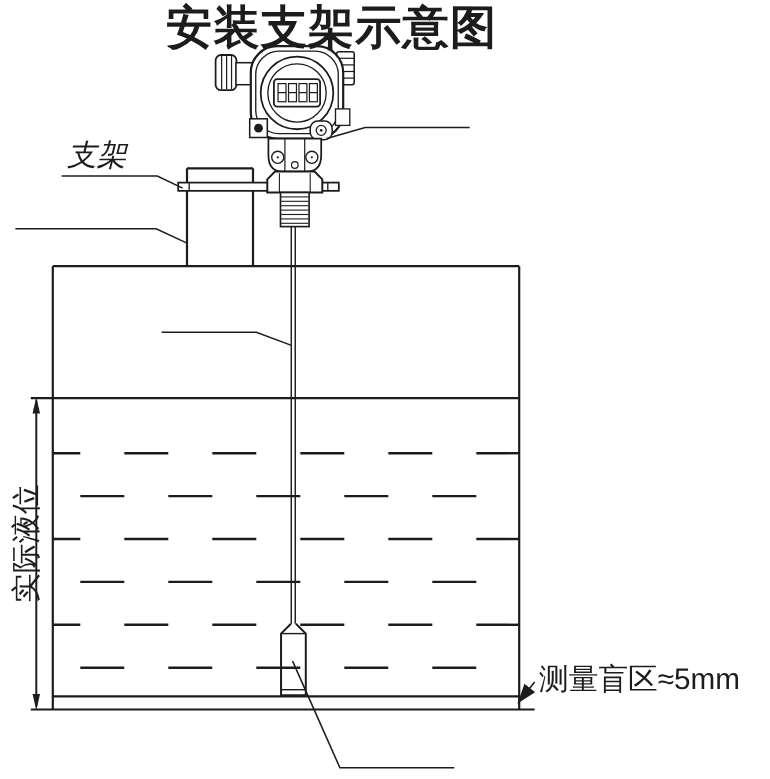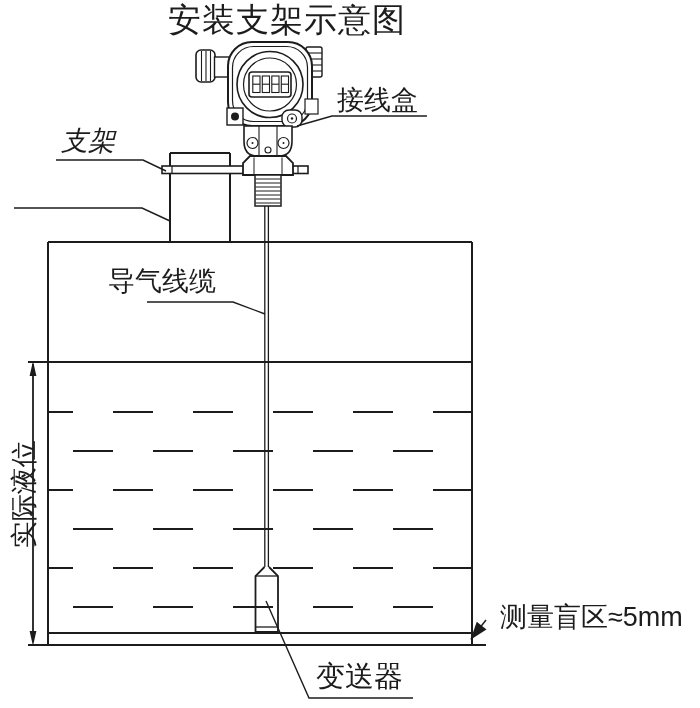--- a/index.html
+++ b/index.html
@@ -1,20 +1,20 @@
 <!DOCTYPE html>
 <html><head>
 <meta charset="utf-8">
 <style>
   html,body{margin:0;padding:0;background:#ffffff;}
   #stage{position:relative;width:700px;height:708px;background:#ffffff;overflow:hidden;
          font-family:"Liberation Sans","DejaVu Sans",sans-serif;color:#1c1c1c;}
   #linework{position:absolute;left:0;top:0;}
   .lbl{position:absolute;white-space:nowrap;color:#1c1c1c;line-height:1.05;}
-  .title{font-size:33px;font-weight:400;text-align:center;letter-spacing:1px;margin-left:16px;}
+  .title{font-size:42px;font-weight:700;text-align:center;letter-spacing:1px;}
   .callout{font-size:27px;}
   .vert{transform:rotate(-90deg);transform-origin:center center;text-align:center;}
 </style>
 </head>
 <body>
 
 <div id="stage">
 
   <svg id="linework" width="700" height="708" viewBox="0 0 700 708" fill="none" stroke="#1c1c1c" stroke-linecap="butt">
     <defs>
@@ -141,26 +141,23 @@
       <polyline points="56,160 143,160 166,171"></polyline>
       <polyline points="14,208 142,208 170,221"></polyline>
       <polyline points="147,302 233,302 265,314"></polyline>
       <polyline points="266,601 309,698 413,698"></polyline>
       <line x1="486" y1="620" x2="471" y2="639" marker-end="url(#arr)"></line>
     </g>
   </svg>
 
   <div class="lbl title" style="left:151px;top:3px;width:240px;">安装支架示意图</div>
 
-  <div class="lbl callout" style="left:337px;top:86px;">接线盒</div>
 
   <div class="lbl callout" style="left:61px;top:127px;font-style:italic;">支架</div>
 
 
-  <div class="lbl callout" style="left:108px;top:267px;">导气线缆</div>
 
   <div class="lbl callout vert" style="left:-38px;top:480px;width:124px;">实际液位</div>
 
-  <div class="lbl callout" style="left:500px;top:603px;">测量盲区≈5mm</div>
+  <div class="lbl callout" style="left:490px;top:603px;">测量盲区≈5mm</div>
 
-  <div class="lbl callout" style="left:316px;top:661px;font-size:29px;">变送器</div>
 
 </div>
 
 </body></html>

